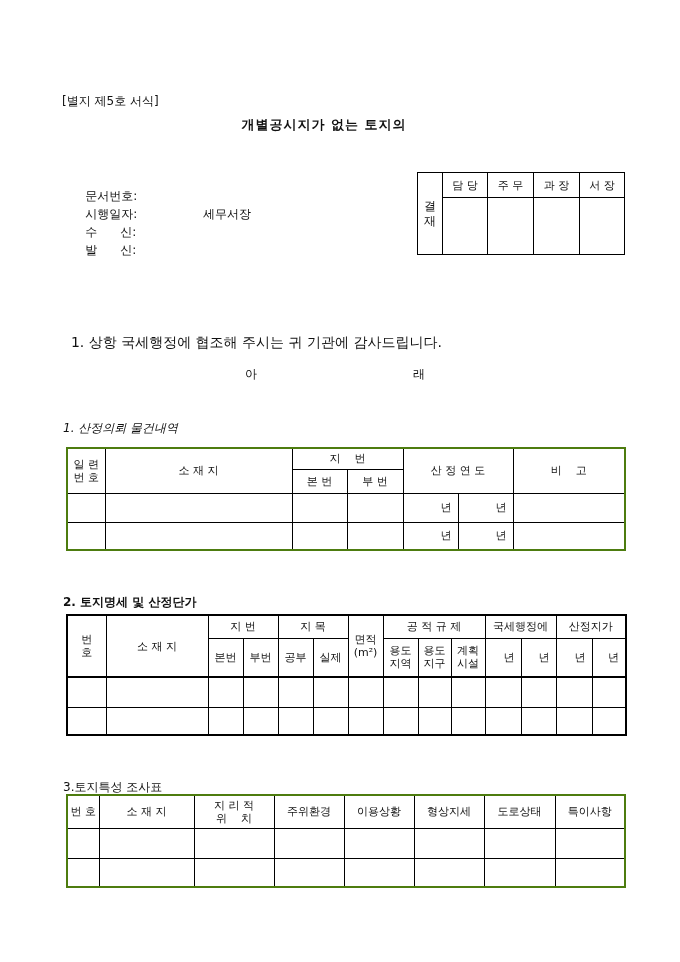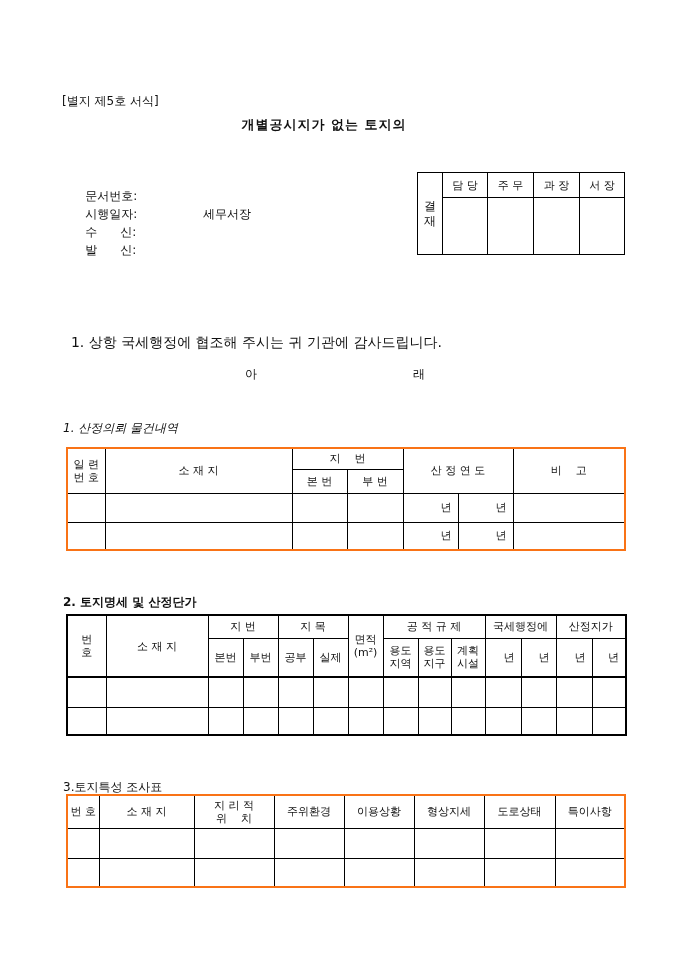--- a/index.html
+++ b/index.html
@@ -50,21 +50,21 @@
   .below-right { left:413px; top:366px; font-size:12px; }
 
   .sec-title { font-size:12px; }
   .sec1-title { left:63px; top:420px;font-style:italic; }
   .sec2-title { left:63px; top:594px;font-weight:bold; }
   .sec3-title { left:63px; top:779px; }
 
   .t1wrap { left:66px; top:447px; }
   .t2wrap { left:66px; top:614px; }
   .t3wrap { left:66px; top:794px; }
-  .t1wrap table, .t3wrap table { border:2px solid #f97316;padding-left:31px; }
+  .t1wrap table, .t3wrap table { border:2px solid #4d7c0f;padding-left:31px; }
   .t2wrap table { border:2px solid #000; }
 
   .year-cell { text-align:right; padding-right:6px; }
   .hb { border-bottom:2px solid #000; }
 
   .t1wrap tr.h { height:21px; }
   .t1wrap tr.h2 { height:24px; }
   .t1wrap tr.b1 { height:29px; }
   .t1wrap tr.b2 { height:28px; }
 

